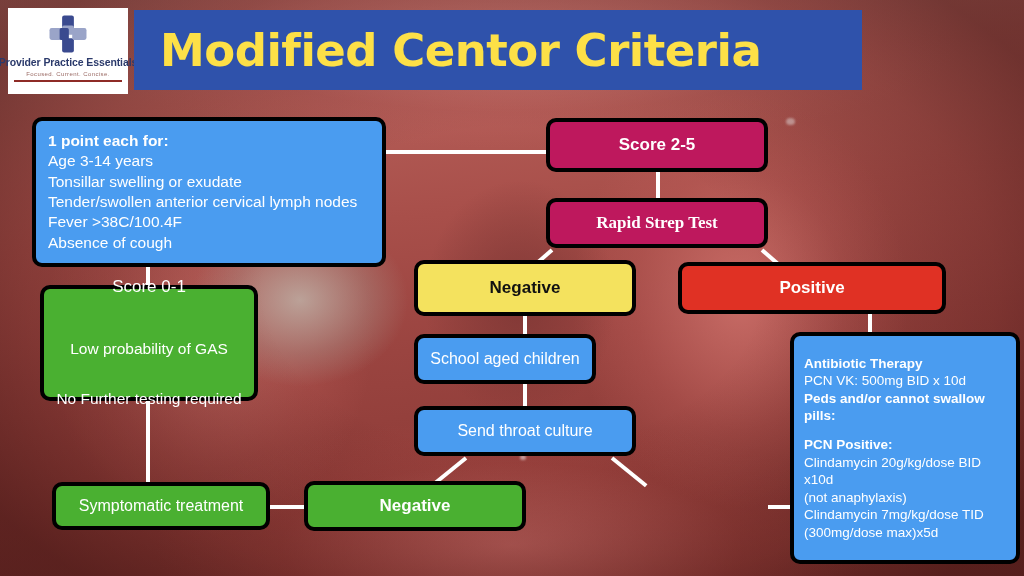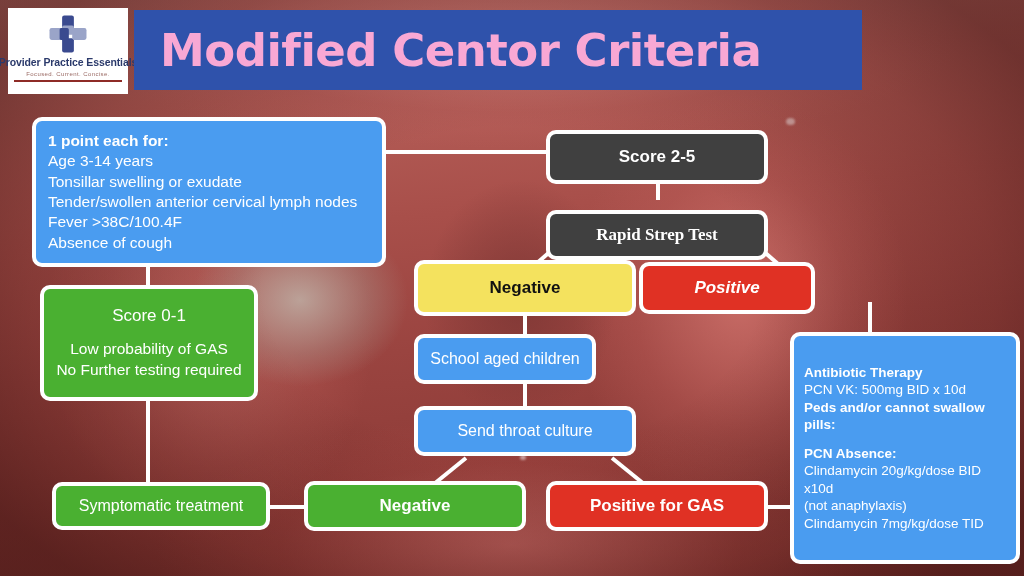--- a/index.html
+++ b/index.html
@@ -29,49 +29,49 @@
   
   .logo{position:absolute;left:8px;top:8px;width:120px;height:86px;background:#fff;
     display:flex;flex-direction:column;align-items:center;justify-content:flex-start;padding-top:4px;box-sizing:border-box;}
   .logo-mark{width:42px;height:42px;position:relative;margin-top:1px;}
   .logo-name{font-size:10.5px;font-weight:bold;color:#2b3a6b;letter-spacing:-.1px;margin-top:1px;white-space:nowrap;}
   .logo-tag{font-size:6px;color:#9a6a64;letter-spacing:.4px;margin-top:3px;white-space:nowrap;}
   .logo-rule{width:108px;height:2px;background:#8e2b26;margin-top:3px;}
 
   .titlebar{position:absolute;left:134px;top:10px;width:728px;height:80px;background:#2f52ab;
     display:flex;align-items:center;}
-  .titlebar h1{margin:0 0 0 26px;color:#f9a8d4;font-size:45px;font-weight:bold;letter-spacing:-.5px;
+  .titlebar h1{margin:0 0 0 26px;color:#fde047;font-size:45px;font-weight:bold;letter-spacing:-.5px;
     font-family:"DejaVu Sans","Liberation Sans",sans-serif;}
 
   
   .conn{position:absolute;background:#fff;}
   .conn-d{position:absolute;background:#fff;transform-origin:0 50%;}
 
   
-  .node{position:absolute;box-sizing:border-box;border:4px solid #ffffff;border-radius:10px;
+  .node{position:absolute;box-sizing:border-box;border:4px solid #000000;border-radius:10px;
     display:flex;flex-direction:column;justify-content:center;color:#fff;}
   .node.c{align-items:center;text-align:center;}
   .node.l{align-items:flex-start;text-align:left;}
   .blue{background:#4a9cf0;}
-  .orange{background:#404040;margin-top:12px;}
+  .orange{background:#be185d;}
   .yellow{background:#f4e25e;color:#111;}
   .green{background:#4ab031;}
   .red{background:#e03124;}
 
   .t-b{font-weight:bold;}
   .t-n{font-weight:normal;}
   .crit{padding:8px 12px;line-height:1.32;font-size:15.5px;}
   .crit .hd{font-weight:bold;}
   .abx{padding:7px 10px;line-height:1.30;font-size:13.5px;}
   .abx .hd{font-weight:bold;}
   .abx .gap{height:11px;}
   .lbl-17{font-size:17px;}
   .lbl-16{font-size:16px;}
   .score01 .ttl{font-size:17px;font-weight:normal;margin-bottom:13px;}
-  .score01 .ln{font-size:15.5px;line-height:1.3;}
+  .score01 .ln{font-size:15.5px;line-height:1.3;margin-top:29px;}
 </style>
 </head>
 <body>
 
 <div class="stage">
 
   <div class="bg"></div>
   <div class="bg-spec" style="left:786px;top:118px;width:9px;height:7px;"></div>
   <div class="bg-spec" style="left:520px;top:455px;width:6px;height:5px;"></div>
   <div class="bg-spec" style="left:341px;top:210px;width:5px;height:5px;"></div>
@@ -137,21 +137,21 @@
   </div>
 
   <div class="node orange c" style="left:546px;top:198px;width:222px;height:50px;font-family:Liberation Serif, serif;">
     <span class="t-b lbl-17">Rapid Strep Test</span>
   </div>
 
   <div class="node yellow c" style="left:414px;top:260px;width:222px;height:56px;">
     <span class="t-b lbl-17">Negative</span>
   </div>
 
-  <div class="node red c" style="left:639px;top:262px;width:176px;height:52px;font-style:italic;">
+  <div class="node red c" style="left:678px;top:262px;width:268px;height:52px;">
     <span class="t-b lbl-17">Positive</span>
   </div>
 
   <div class="node green c score01" style="left:40px;top:285px;width:218px;height:116px;">
     <div class="ttl">Score 0-1</div>
     <div class="ln">Low probability of GAS</div>
     <div class="ln">No Further testing required</div>
   </div>
 
   <div class="node blue c" style="left:414px;top:334px;width:182px;height:50px;">
@@ -163,29 +163,27 @@
   </div>
 
   <div class="node green c" style="left:52px;top:482px;width:218px;height:48px;">
     <span class="t-n lbl-16">Symptomatic treatment</span>
   </div>
 
   <div class="node green c" style="left:304px;top:481px;width:222px;height:50px;">
     <span class="t-b lbl-17">Negative</span>
   </div>
 
-  <div class="node red c" style="left:546px;top:481px;width:222px;height:50px;">
-    <span class="t-b lbl-17">Positive for GAS</span>
-  </div>
 
   <div class="node blue l abx" style="left:790px;top:332px;width:230px;height:232px;">
     <div class="hd">Antibiotic Therapy</div>
     <div>PCN VK: 500mg BID x 10d</div>
     <div class="hd">Peds and/or cannot swallow</div>
     <div class="hd">pills:</div>
     <div class="gap"></div>
-    <div class="hd">PCN Absence:</div>
+    <div class="hd">PCN Positive:</div>
     <div>Clindamycin 20g/kg/dose BID x10d</div>
     <div>(not anaphylaxis)</div>
     <div>Clindamycin 7mg/kg/dose TID</div>
+    <div>(300mg/dose max)x5d</div>
   </div>
 
 </div>
 
 </body></html>

